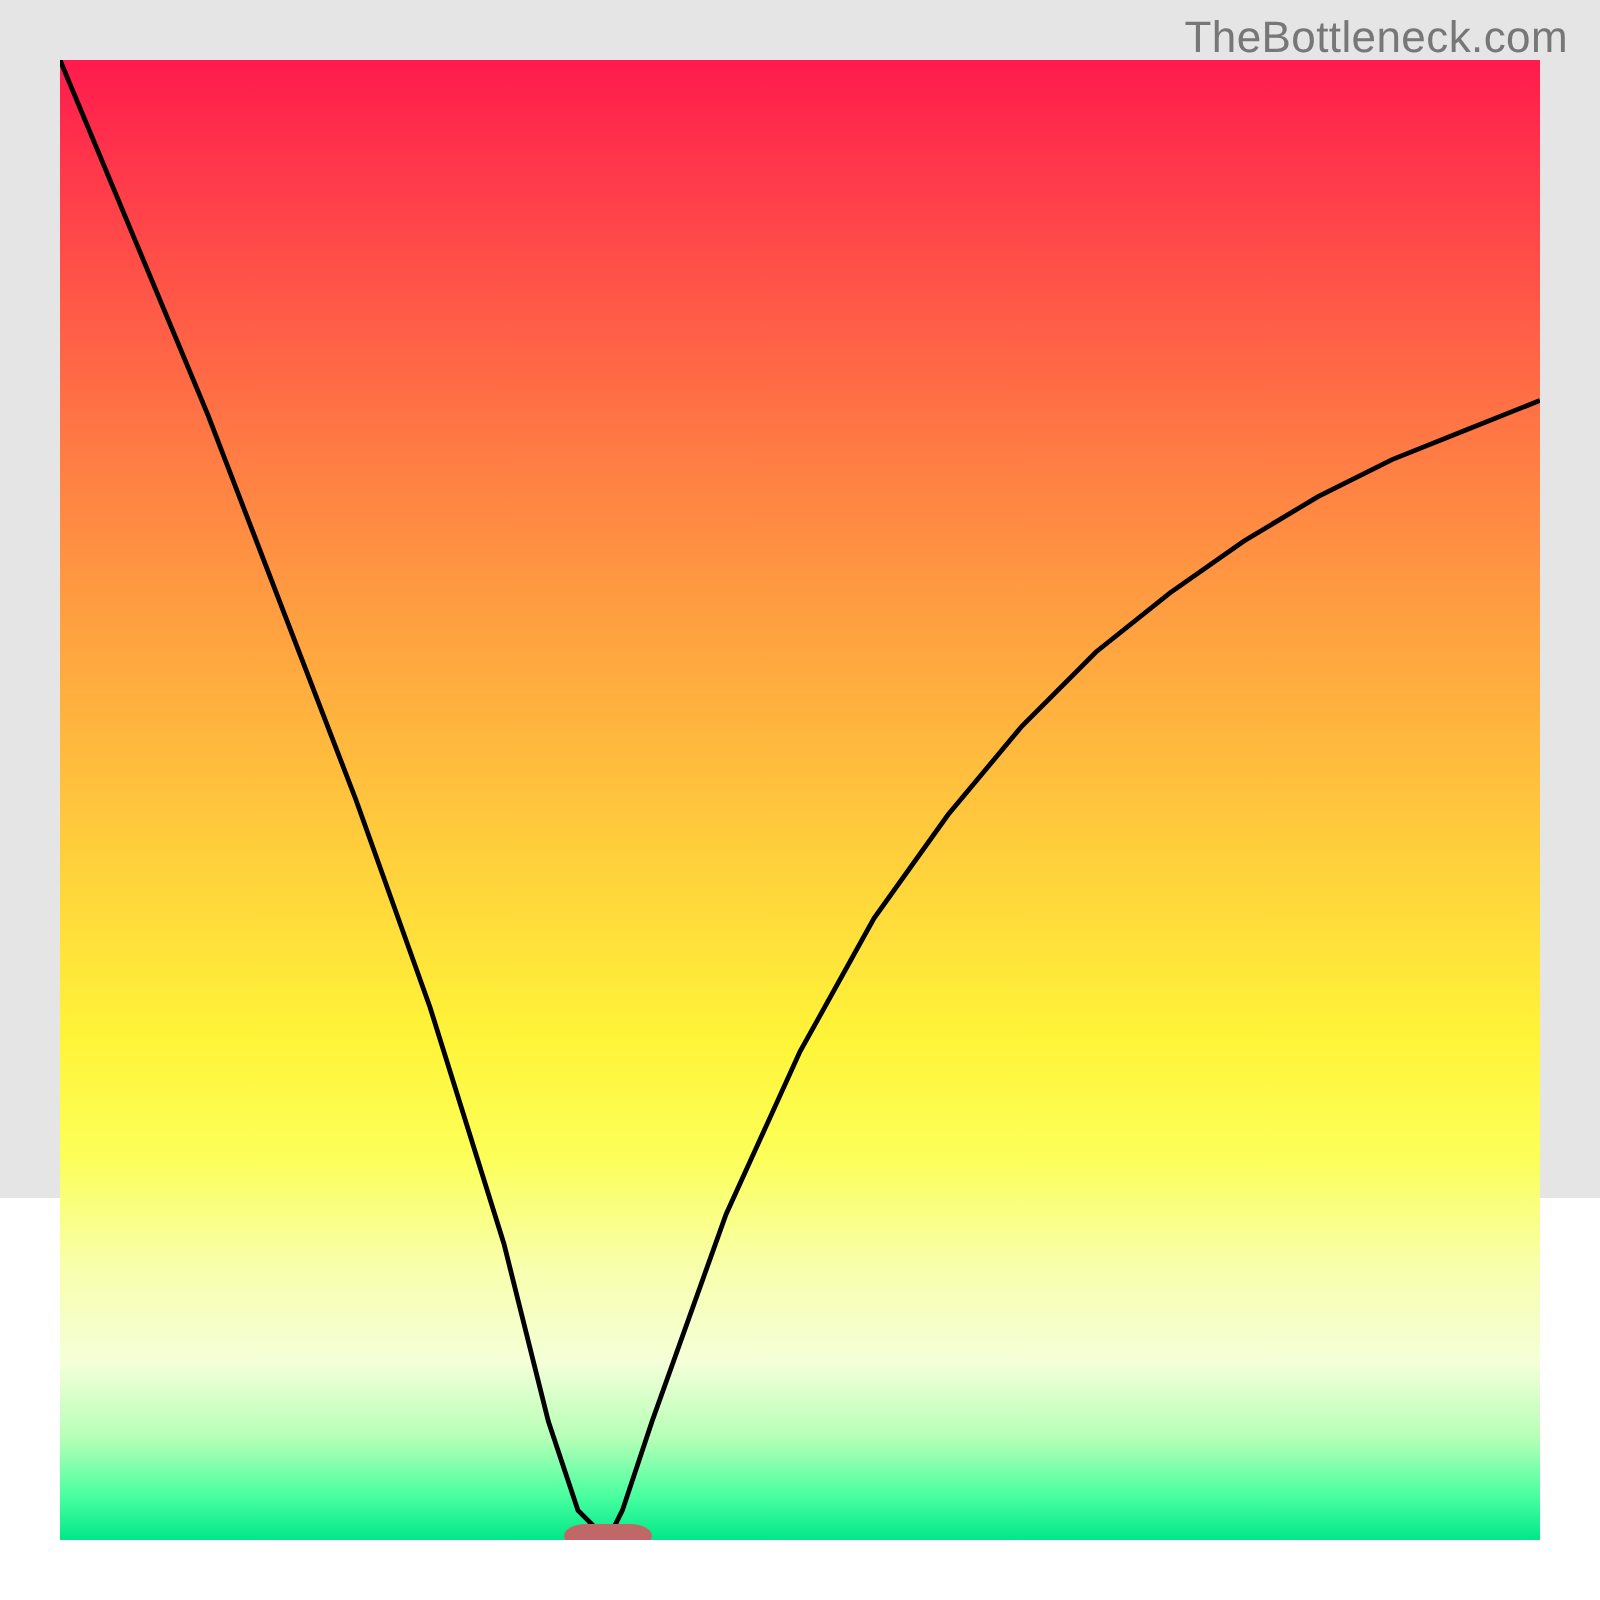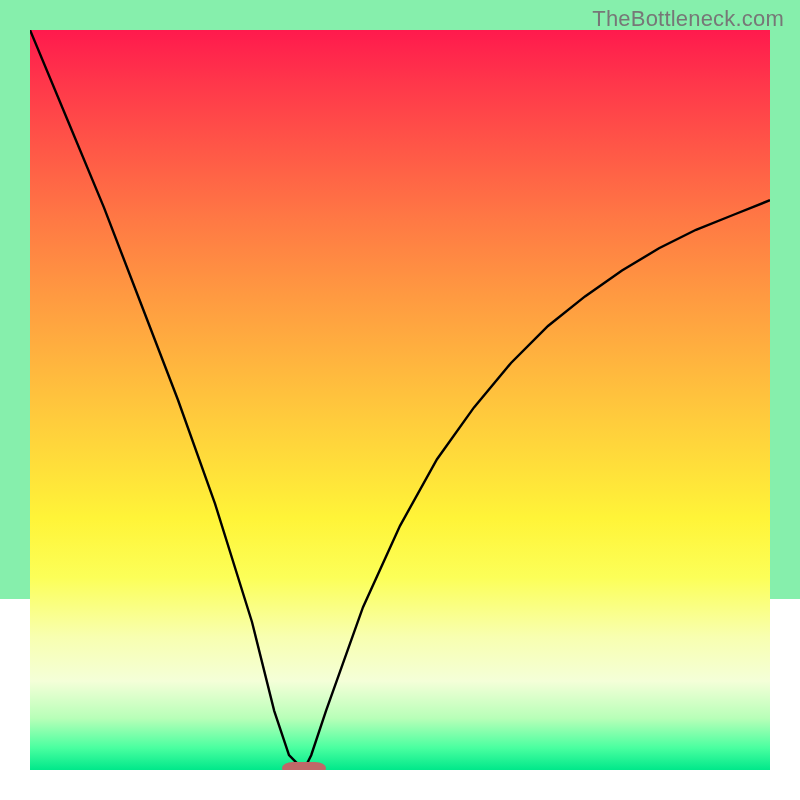--- a/index.html
+++ b/index.html
@@ -1,20 +1,20 @@
 <!DOCTYPE html>
 <html><head>
 <meta charset="utf-8">
 <style>
   * { margin: 0; padding: 0; box-sizing: border-box; }
   html, body { width: 800px; height: 800px; overflow: hidden; }
   .frame {
     width: 800px;
     height: 599px;
-    background: #86efac;
+    background: #e5e5e5;
     position: relative;
   }
   .plot-area {
     position: absolute;
     left: 30px;
     top: 30px;
     width: 740px;
     height: 740px;
     background: linear-gradient(to bottom,
       #ff1a4d 0%,

